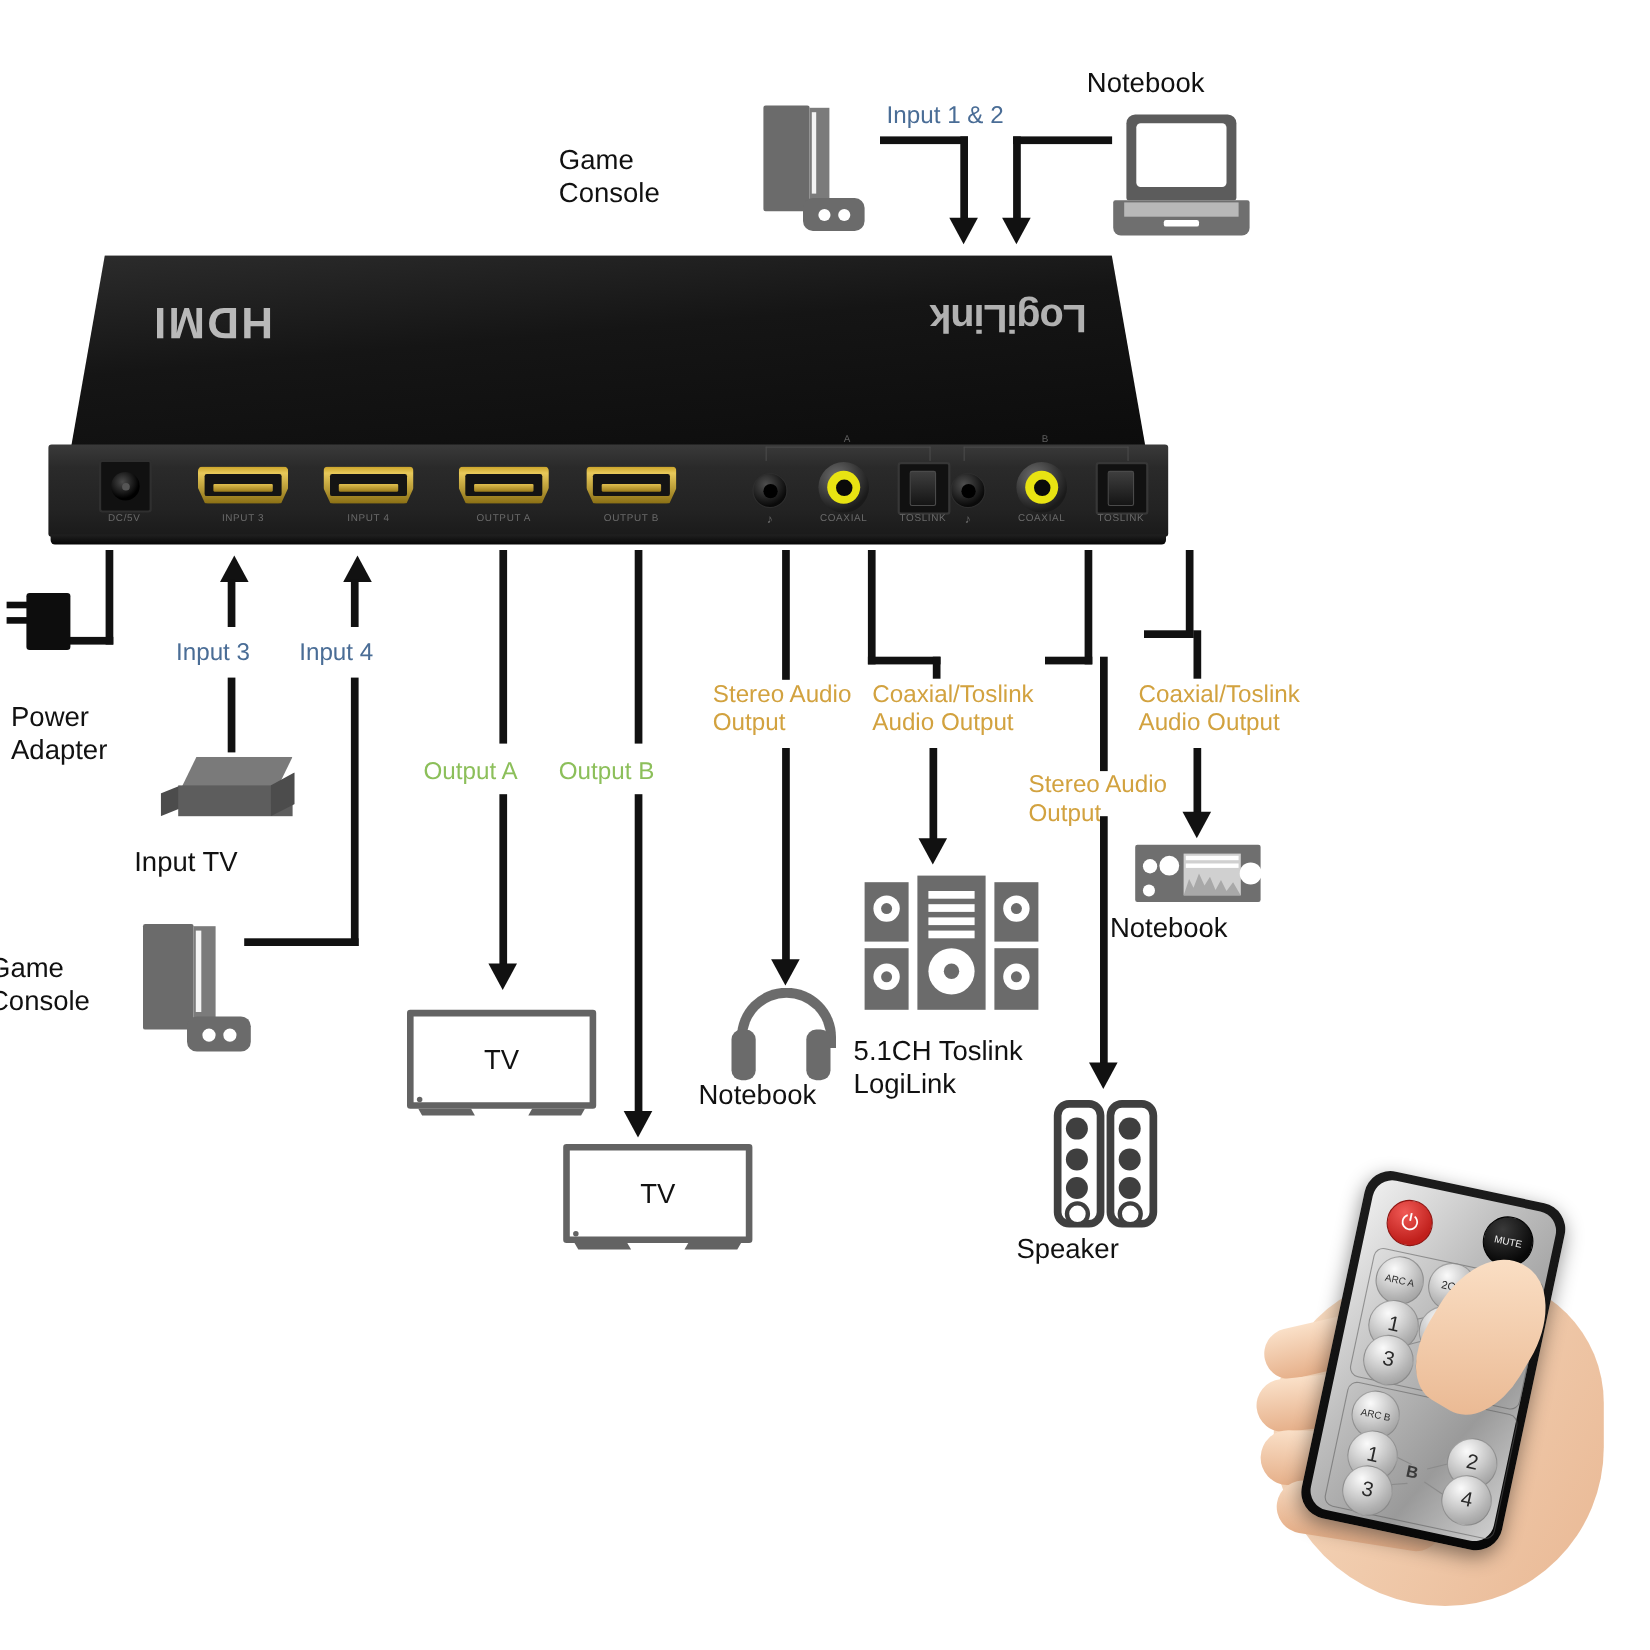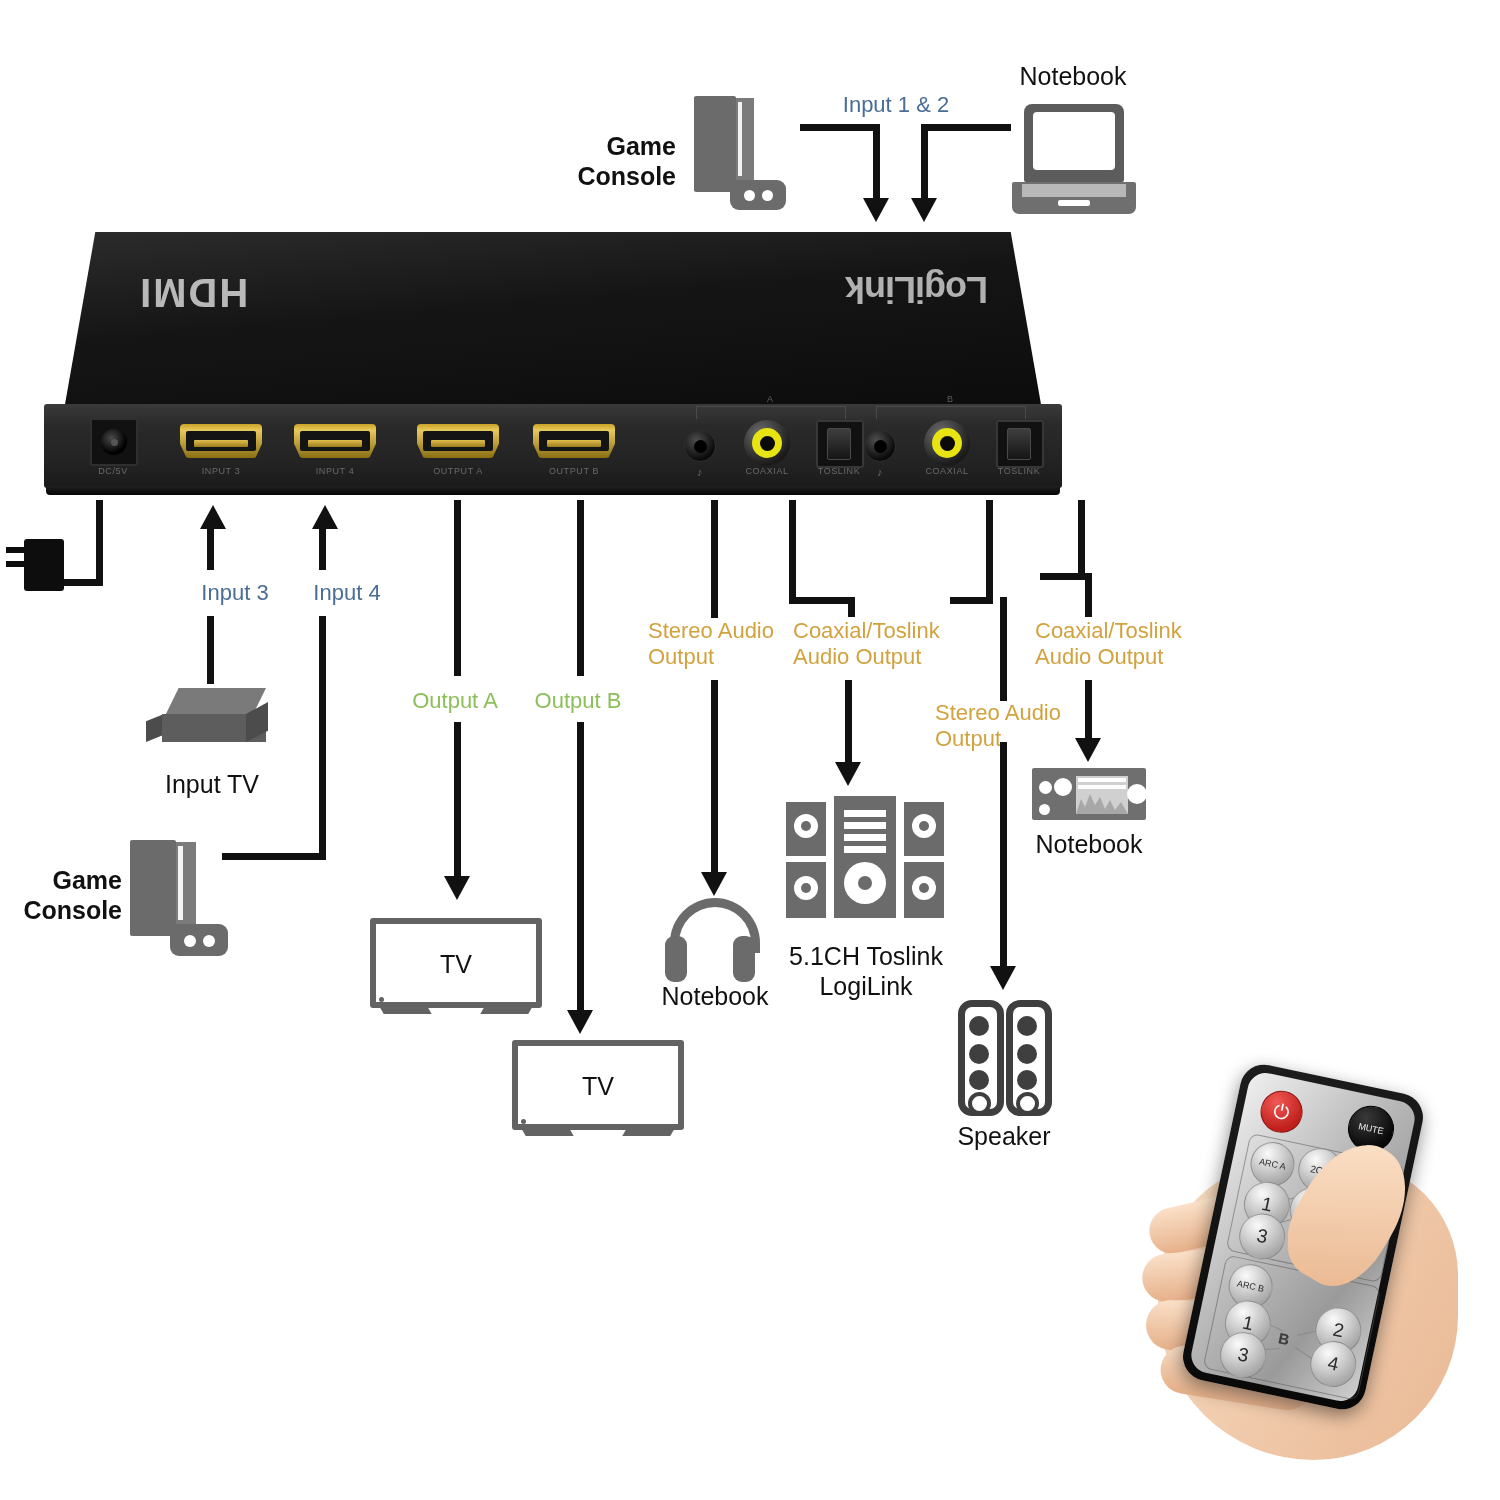--- a/index.html
+++ b/index.html
@@ -10,22 +10,22 @@
     -webkit-font-smoothing:antialiased;
   }
   #stage{position:absolute;left:0;top:0;width:1500px;height:1500px;}
 
   
   .lbl{position:absolute;line-height:1.18;white-space:pre-line;}
   .lbl-black{color:#111111;font-size:25px;}
   .lbl-blue{color:#4a6d96;font-size:22px;}
   .lbl-green{color:#8cbf5a;font-size:22px;}
   .lbl-orange{color:#d2a23f;font-size:22px;}
-  .ctr{text-align:center;}
-  .rgt{text-align:right;font-weight:bold;}
+  .ctr{text-align:left;}
+  .rgt{text-align:left;}
 
   
   .ln{position:absolute;background:#111111;}
   .ln-v{width:7px;}
   .ln-h{height:7px;}
   .arrow-dn{
     position:absolute;width:0;height:0;
     border-left:13px solid transparent;
     border-right:13px solid transparent;
     border-top:24px solid #111111;
@@ -341,20 +341,22 @@
 
   <div class="ln ln-v" style="left:96px;top:500px;height:86px;"></div>
   <div class="ln ln-h" style="left:40px;top:579px;width:63px;"></div>
   <div class="ln ln-v" style="left:40px;top:540px;height:45px;"></div>
 
   <div class="icon" style="left:2px;top:533px;width:66px;height:60px;">
     <div class="pa-body" style="left:22px;top:6px;width:40px;height:52px;"></div>
     <div class="pa-prong" style="left:4px;top:14px;width:20px;height:6px;"></div>
     <div class="pa-prong" style="left:4px;top:28px;width:20px;height:6px;"></div>
   </div>
+  <div class="lbl lbl-black" style="left:10px;top:638px;width:160px;">Power
+Adapter</div>
 
   <div class="arrow-up" style="left:200px;top:505px;"></div>
   <div class="ln ln-v" style="left:207px;top:527px;height:43px;"></div>
   <div class="lbl lbl-blue ctr" style="left:160px;top:580px;width:150px;">Input 3</div>
   <div class="ln ln-v" style="left:207px;top:616px;height:68px;"></div>
 
   <div class="icon" style="left:146px;top:688px;width:132px;height:72px;">
     <div class="atv-top" style="left:16px;top:0;width:104px;height:34px;
          clip-path:polygon(16% 0%,100% 0%,84% 100%,0% 100%);"></div>
     <div class="atv-side" style="left:0;top:26px;width:18px;height:28px;

